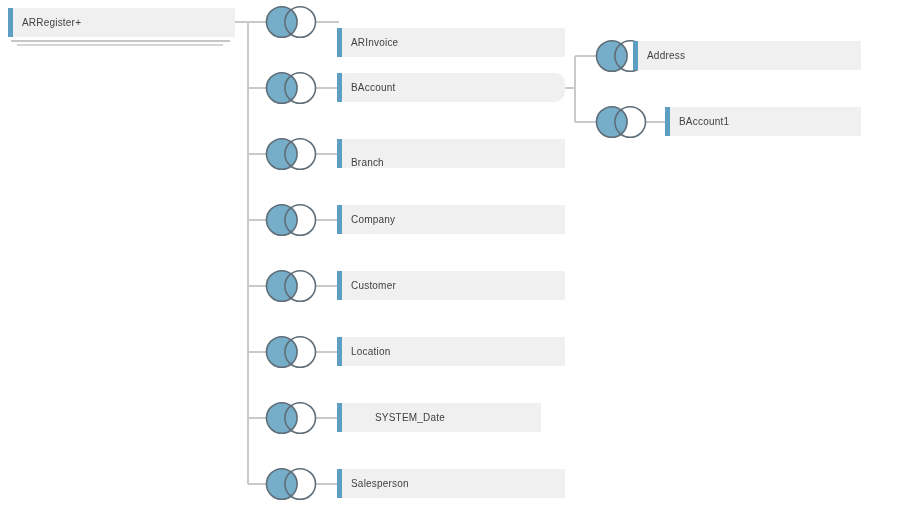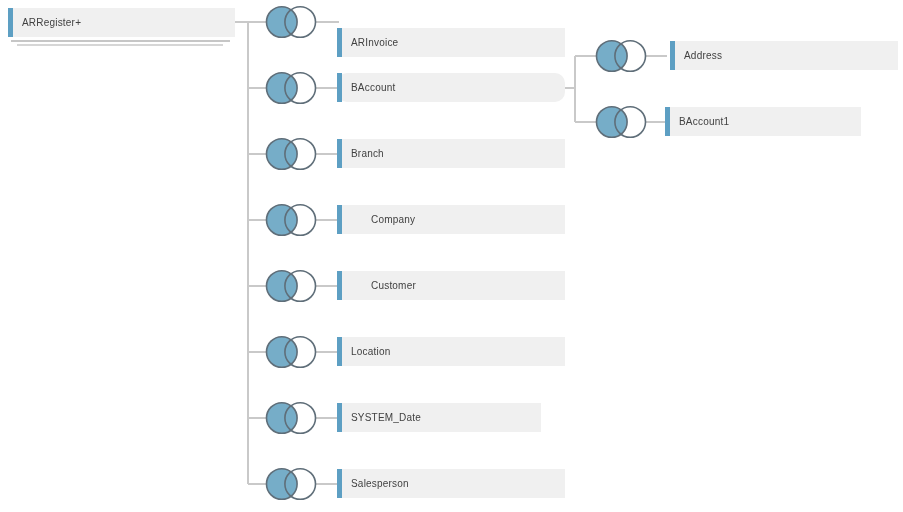--- a/index.html
+++ b/index.html
@@ -82,21 +82,21 @@
     <span class="label">BAccount</span>
   </div>
 
   <div class="icon-wrap" style="left: 595px; top: 39px;">
     <svg width="52" height="34" viewBox="0 0 52 34">
       <circle cx="35.2" cy="17" r="15.3" fill="#ffffff" stroke="none"></circle>
       <circle cx="16.8" cy="17" r="15.3" fill="#76adc8" stroke="#5f6e79" stroke-width="1.6"></circle>
       <circle cx="35.2" cy="17" r="15.3" fill="none" stroke="#5f6e79" stroke-width="1.6"></circle>
     </svg>
   </div>
-  <div class="tnode" style="left: 670px; top: 41px; width: 228px;">
+  <div class="tnode" style="left: 633px; top: 41px; width: 228px;">
     <span class="accent"></span>
     <span class="label">Address</span>
   </div>
 
   <div class="icon-wrap" style="left: 595px; top: 105px;">
     <svg width="52" height="34" viewBox="0 0 52 34">
       <circle cx="35.2" cy="17" r="15.3" fill="#ffffff" stroke="none"></circle>
       <circle cx="16.8" cy="17" r="15.3" fill="#76adc8" stroke="#5f6e79" stroke-width="1.6"></circle>
       <circle cx="35.2" cy="17" r="15.3" fill="none" stroke="#5f6e79" stroke-width="1.6"></circle>
     </svg>
@@ -106,45 +106,45 @@
     <span class="label">BAccount1</span>
   </div>
 
   <div class="icon-wrap" style="left: 265px; top: 137px;">
     <svg width="52" height="34" viewBox="0 0 52 34">
       <circle cx="35.2" cy="17" r="15.3" fill="#ffffff" stroke="none"></circle>
       <circle cx="16.8" cy="17" r="15.3" fill="#76adc8" stroke="#5f6e79" stroke-width="1.6"></circle>
       <circle cx="35.2" cy="17" r="15.3" fill="none" stroke="#5f6e79" stroke-width="1.6"></circle>
     </svg>
   </div>
-  <div class="tnode" style="left: 337px; top: 139px; width: 228px;">
+  <div class="tnode" style="left: 337px; top: 139px; width: 228px; align-items: flex-end;">
     <span class="accent"></span>
     <span class="label">Branch</span>
   </div>
 
   <div class="icon-wrap" style="left: 265px; top: 203px;">
     <svg width="52" height="34" viewBox="0 0 52 34">
       <circle cx="35.2" cy="17" r="15.3" fill="#ffffff" stroke="none"></circle>
       <circle cx="16.8" cy="17" r="15.3" fill="#76adc8" stroke="#5f6e79" stroke-width="1.6"></circle>
       <circle cx="35.2" cy="17" r="15.3" fill="none" stroke="#5f6e79" stroke-width="1.6"></circle>
     </svg>
   </div>
-  <div class="tnode" style="left: 337px; top: 205px; width: 228px; padding-left: 20px;">
+  <div class="tnode" style="left: 337px; top: 205px; width: 228px;">
     <span class="accent"></span>
     <span class="label">Company</span>
   </div>
 
   <div class="icon-wrap" style="left: 265px; top: 269px;">
     <svg width="52" height="34" viewBox="0 0 52 34">
       <circle cx="35.2" cy="17" r="15.3" fill="#ffffff" stroke="none"></circle>
       <circle cx="16.8" cy="17" r="15.3" fill="#76adc8" stroke="#5f6e79" stroke-width="1.6"></circle>
       <circle cx="35.2" cy="17" r="15.3" fill="none" stroke="#5f6e79" stroke-width="1.6"></circle>
     </svg>
   </div>
-  <div class="tnode" style="left: 337px; top: 271px; width: 228px; padding-left: 20px;">
+  <div class="tnode" style="left: 337px; top: 271px; width: 228px;">
     <span class="accent"></span>
     <span class="label">Customer</span>
   </div>
 
   <div class="icon-wrap" style="left: 265px; top: 335px;">
     <svg width="52" height="34" viewBox="0 0 52 34">
       <circle cx="35.2" cy="17" r="15.3" fill="#ffffff" stroke="none"></circle>
       <circle cx="16.8" cy="17" r="15.3" fill="#76adc8" stroke="#5f6e79" stroke-width="1.6"></circle>
       <circle cx="35.2" cy="17" r="15.3" fill="none" stroke="#5f6e79" stroke-width="1.6"></circle>
     </svg>
@@ -154,21 +154,21 @@
     <span class="label">Location</span>
   </div>
 
   <div class="icon-wrap" style="left: 265px; top: 401px;">
     <svg width="52" height="34" viewBox="0 0 52 34">
       <circle cx="35.2" cy="17" r="15.3" fill="#ffffff" stroke="none"></circle>
       <circle cx="16.8" cy="17" r="15.3" fill="#76adc8" stroke="#5f6e79" stroke-width="1.6"></circle>
       <circle cx="35.2" cy="17" r="15.3" fill="none" stroke="#5f6e79" stroke-width="1.6"></circle>
     </svg>
   </div>
-  <div class="tnode" style="left: 337px; top: 403px; width: 204px;">
+  <div class="tnode" style="left: 337px; top: 403px; width: 204px; padding-left: 24px;">
     <span class="accent"></span>
     <span class="label">SYSTEM_Date</span>
   </div>
 
   <div class="icon-wrap" style="left: 265px; top: 467px;">
     <svg width="52" height="34" viewBox="0 0 52 34">
       <circle cx="35.2" cy="17" r="15.3" fill="#ffffff" stroke="none"></circle>
       <circle cx="16.8" cy="17" r="15.3" fill="#76adc8" stroke="#5f6e79" stroke-width="1.6"></circle>
       <circle cx="35.2" cy="17" r="15.3" fill="none" stroke="#5f6e79" stroke-width="1.6"></circle>
     </svg>

